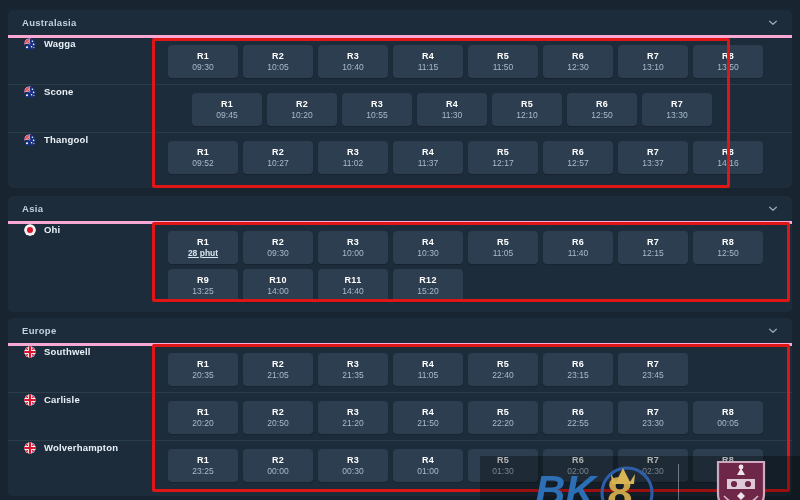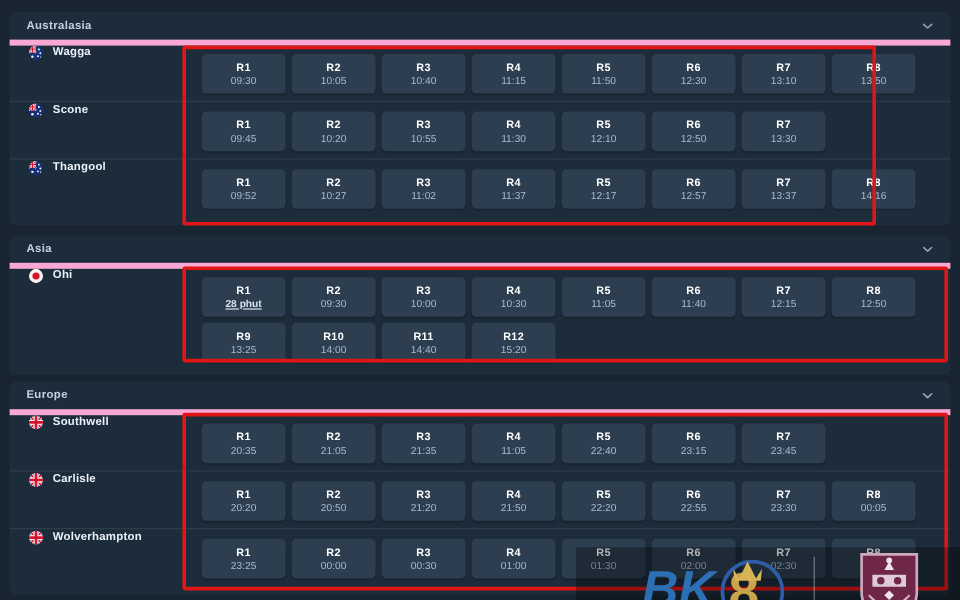--- a/index.html
+++ b/index.html
@@ -15,21 +15,21 @@
     position: absolute;
     left: 8px; right: 8px;
     background: #1d2c3a;
     border-radius: 5px;
     overflow: visible;
   }
   .section-head {
     height: 28px;
     display: flex; align-items: center;
     padding: 0 14px;
-    border-bottom: 5px solid #f9a8d4;
+    border-bottom: 3px solid #f9a8d4;
     position: relative;
   }
   .section-title {
     font-size: 9.5px; font-weight: bold;
     color: #c2d1e0; letter-spacing: .3px;
   }
   .chev {
     position: absolute; right: 14px; top: 50%;
     transform: translateY(-50%);
     width: 10px; height: 10px;
@@ -171,21 +171,21 @@
             <div class="race-card">
               <div class="race-no">R7</div>
               <div class="race-time">13:10</div>
             </div>
             <div class="race-card">
               <div class="race-no">R8</div>
               <div class="race-time">13:50</div>
             </div>
           </div>
         </div>
-        <div class="venue-row" style="height: 48px;">
+        <div class="venue-row" style="height: 48px; gap: 24px;">
           <div class="venue-label">
             <span class="flag">
               <svg viewBox="0 0 12 12">
                 <circle cx="6" cy="6" r="6" fill="#16307a"></circle>
                 <g clip-path="url(#auc)">
                   <clipPath id="auc">
                     <circle cx="6" cy="6" r="6"></circle>
                   </clipPath>
                   <path d="M0 0 L6 6 M6 0 L0 6" stroke="#f4f4f4" stroke-width="1.6"></path>
                   <path d="M0 0 L6 6 M6 0 L0 6" stroke="#d7142c" stroke-width=".8"></path>

